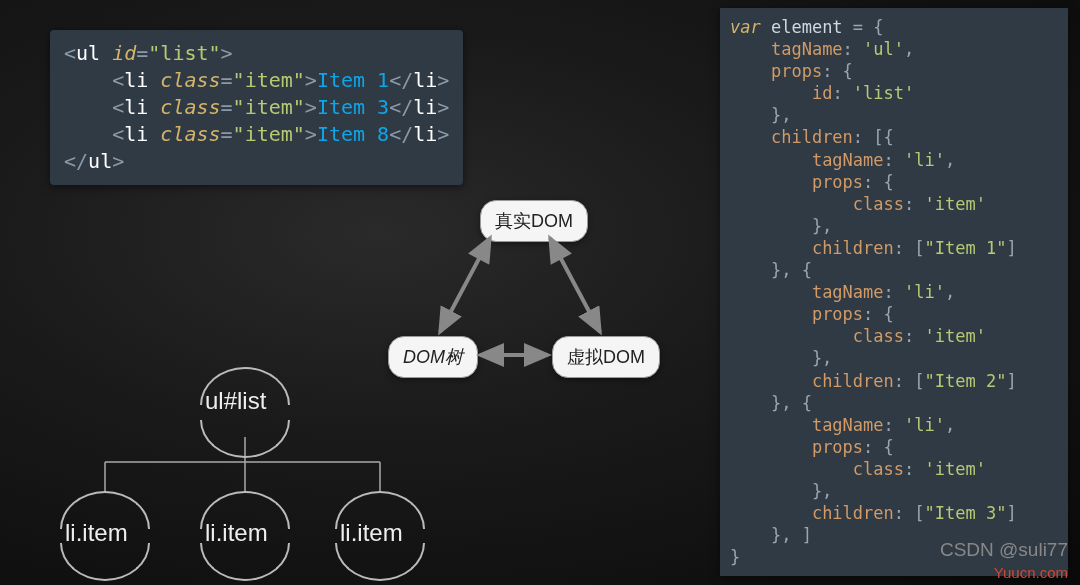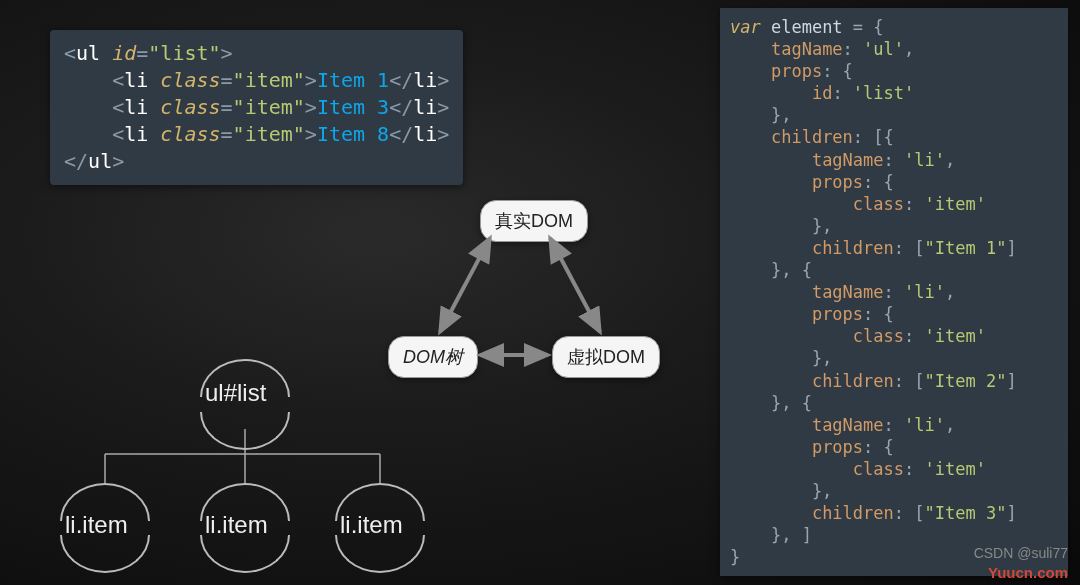--- a/index.html
+++ b/index.html
@@ -70,21 +70,21 @@
     
     
     .arrow-svg {
       position: absolute;
       pointer-events: none;
     }
     
     
     .tree {
       position: absolute;
-      bottom: 46px;
+      bottom: 38px;
       left: 50px;
       width: 400px;
       height: 160px;
       font-family: 'Helvetica Neue', sans-serif;
     }
     .tree-label {
       position: absolute;
       color: #eee;
       font-size: 24px;
       white-space: nowrap;
@@ -103,31 +103,31 @@
       border-radius: 50% 50% 0 0 / 100% 100% 0 0;
       transform: rotate(180deg);
     }
     
     
     .wm1 {
       position: absolute;
       bottom: 24px;
       right: 12px;
       color: #888;
-      font-size: 14px;
+      font-size: 19px;
       font-family: sans-serif;
     }
     .wm2 {
       position: absolute;
       bottom: 4px;
       right: 12px;
       color: #d04838;
       font-size: 15px;
       font-family: sans-serif;
-      font-weight: 700;
+      font-weight: 400;
     }
     
     pre { margin: 0; white-space: pre; font-family: inherit; }
   </style>
 </head>
 <body>
 
 <div class="html-code">
   <pre><span class="cm-bracket">&lt;</span><span class="cm-tag">ul </span><span class="cm-attr">id</span><span class="cm-bracket">=</span><span class="cm-string">"list"</span><span class="cm-bracket">&gt;</span>
 <span>    </span><span class="cm-bracket">&lt;</span><span class="cm-tag">li </span><span class="cm-attr">class</span><span class="cm-bracket">=</span><span class="cm-string">"item"</span><span class="cm-bracket">&gt;</span><span class="cm-text">Item 1</span><span class="cm-bracket">&lt;/</span><span class="cm-tag">li</span><span class="cm-bracket">&gt;</span>

